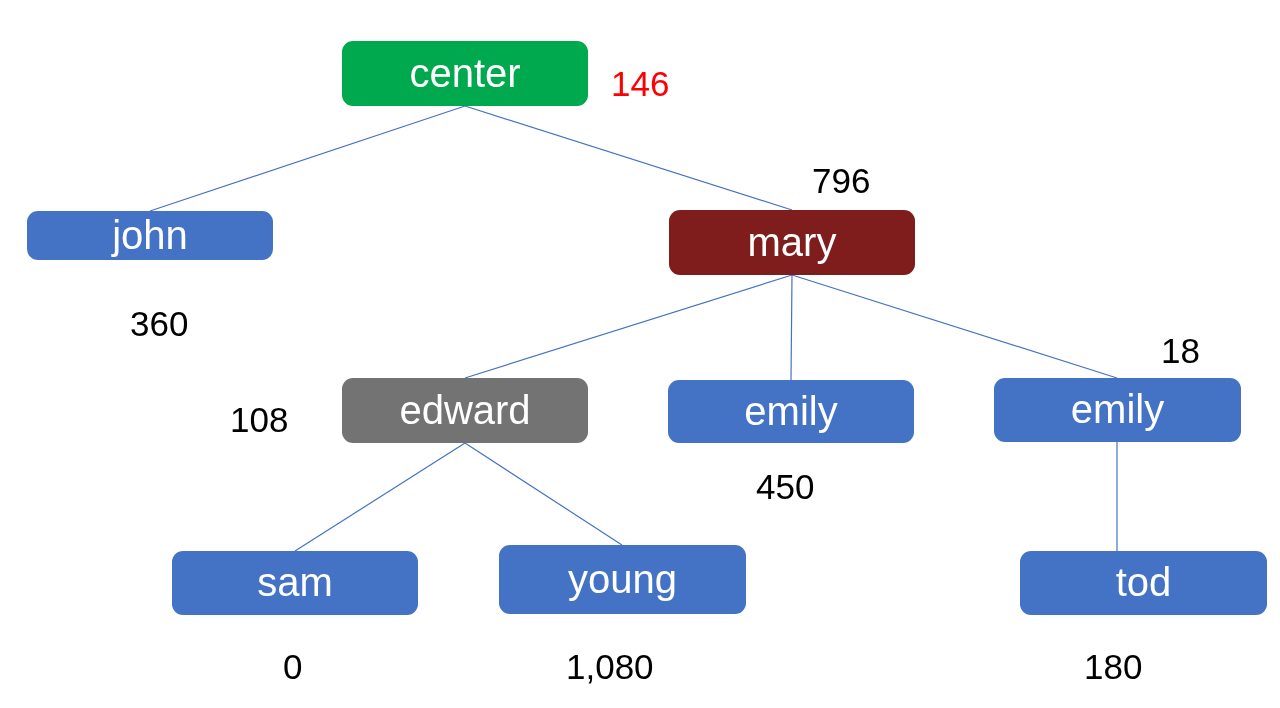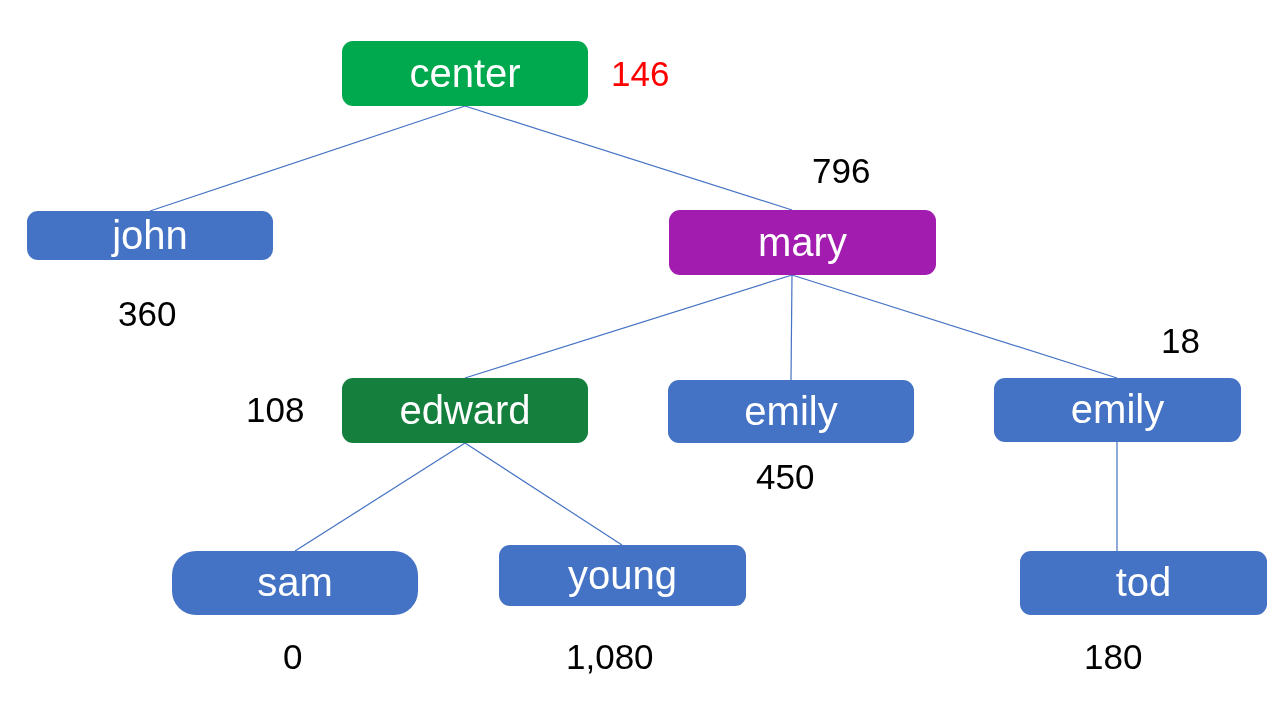--- a/index.html
+++ b/index.html
@@ -43,20 +43,21 @@
     position: relative;
     top: -1px;
   }
   .value {
     position: absolute;
     font-size: 35px;
     color: #000000;
     line-height: 1;
     white-space: nowrap;
     z-index: 2;
+    margin-top: 10px;
   }
   .value.red {
     color: #ff0000;
   }
 </style>
 </head>
 <body>
 
 <div id="canvas">
   <svg id="edges" viewBox="0 0 1280 708">
@@ -69,46 +70,46 @@
       <line x1="465" y1="443" x2="622" y2="545" stroke="#4472c4" stroke-width="1.2"></line>
       <line x1="1117" y1="442" x2="1117" y2="551" stroke="#4472c4" stroke-width="1.2"></line>
     </svg>
   <div id="node-layer">
       <div class="node" style="left: 342px; top: 41px; width: 246px; height: 65px; background: rgb(0, 169, 77); text-align: center;">
         <span class="node-label">center</span>
       </div>
       <div class="node" style="left: 27px; top: 211px; width: 246px; height: 49px; background: rgb(68, 114, 196);">
         <span class="node-label">john</span>
       </div>
-      <div class="node" style="left: 669px; top: 210px; width: 267px; height: 65px; background: #a21caf;">
+      <div class="node" style="left: 669px; top: 210px; width: 246px; height: 65px; background: #7f1d1d;">
         <span class="node-label">mary</span>
       </div>
-      <div class="node" style="left: 342px; top: 378px; width: 246px; height: 65px; background: #15803d;">
+      <div class="node" style="left: 342px; top: 378px; width: 246px; height: 65px; background: #737373;">
         <span class="node-label">edward</span>
       </div>
       <div class="node" style="left: 668px; top: 380px; width: 246px; height: 63px; background: rgb(68, 114, 196);">
         <span class="node-label">emily</span>
       </div>
       <div class="node" style="left: 994px; top: 378px; width: 247px; height: 64px; background: rgb(68, 114, 196);">
         <span class="node-label">emily</span>
       </div>
-      <div class="node" style="left: 172px; top: 551px; width: 246px; height: 64px; background: rgb(68, 114, 196); border-radius: 24px;">
+      <div class="node" style="left: 172px; top: 551px; width: 246px; height: 64px; background: rgb(68, 114, 196);">
         <span class="node-label">sam</span>
       </div>
-      <div class="node" style="left: 499px; top: 545px; width: 247px; height: 61px; background: rgb(68, 114, 196);">
+      <div class="node" style="left: 499px; top: 545px; width: 247px; height: 69px; background: rgb(68, 114, 196);">
         <span class="node-label">young</span>
       </div>
       <div class="node" style="left: 1020px; top: 551px; width: 247px; height: 64px; background: rgb(68, 114, 196);">
         <span class="node-label">tod</span>
       </div>
     </div>
   <div id="value-layer">
       <div class="value red" style="left: 611px; top: 56px;">146</div>
-      <div class="value" style="left: 118px; top: 296px; text-align: center;">360</div>
+      <div class="value" style="left: 130px; top: 296px; text-align: center;">360</div>
       <div class="value" style="left: 812px; top: 153px;">796</div>
-      <div class="value" style="left: 246px; top: 392px; text-align: right;">108</div>
+      <div class="value" style="left: 230px; top: 392px; text-align: right;">108</div>
       <div class="value" style="left: 756px; top: 459px;">450</div>
       <div class="value" style="left: 1161px; top: 323px;">18</div>
       <div class="value" style="left: 283px; top: 639px;">0</div>
       <div class="value" style="left: 566px; top: 639px;">1,080</div>
       <div class="value" style="left: 1084px; top: 639px;">180</div>
     </div>
 </div>
 
 </body></html>

